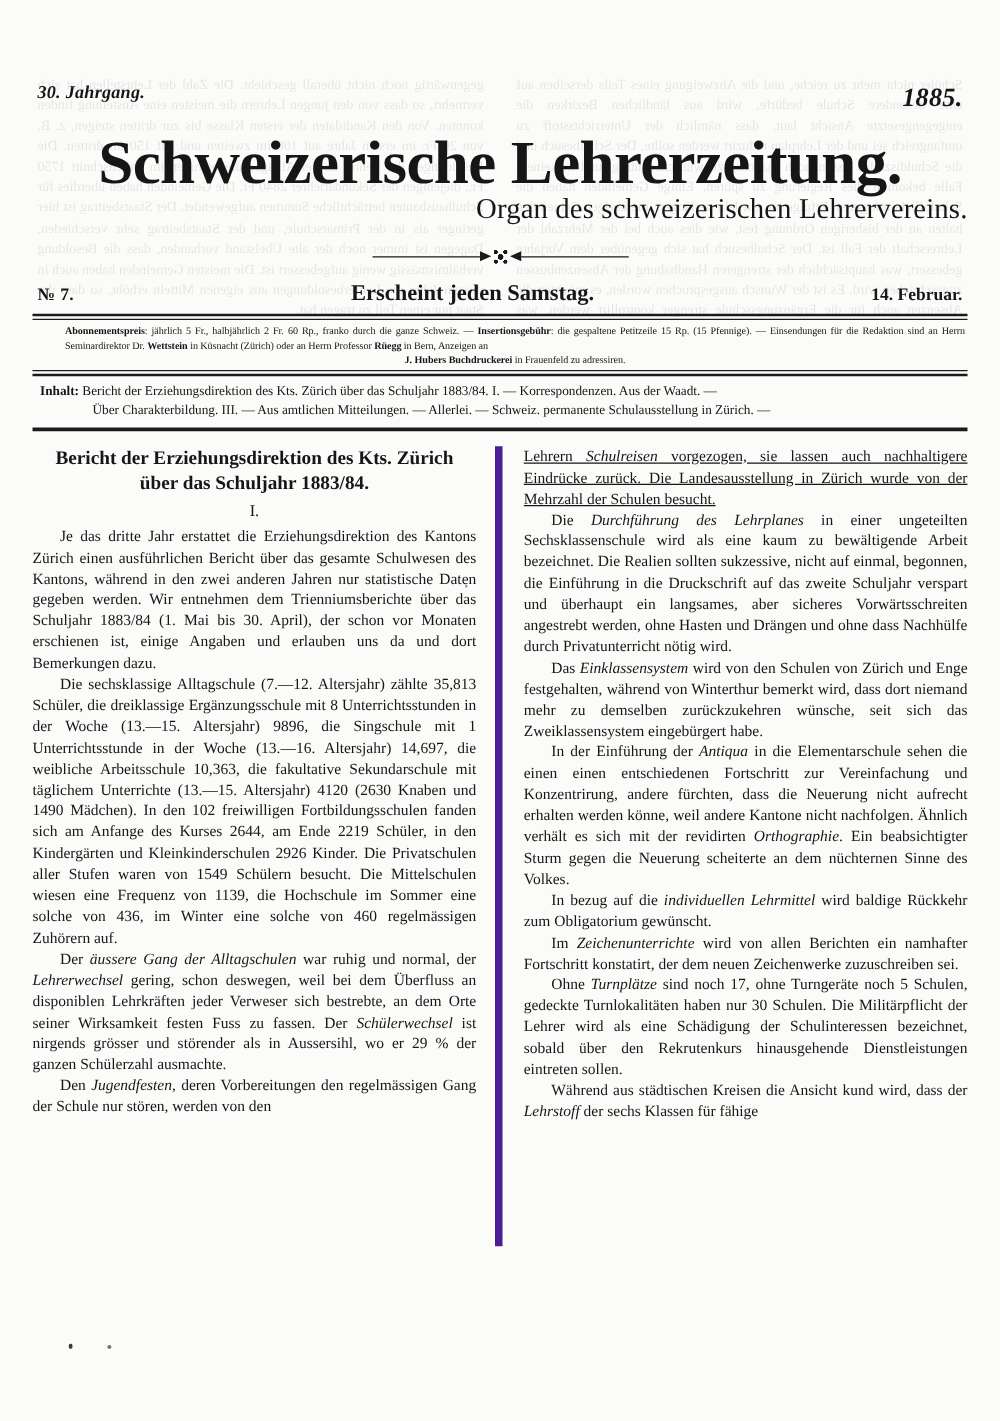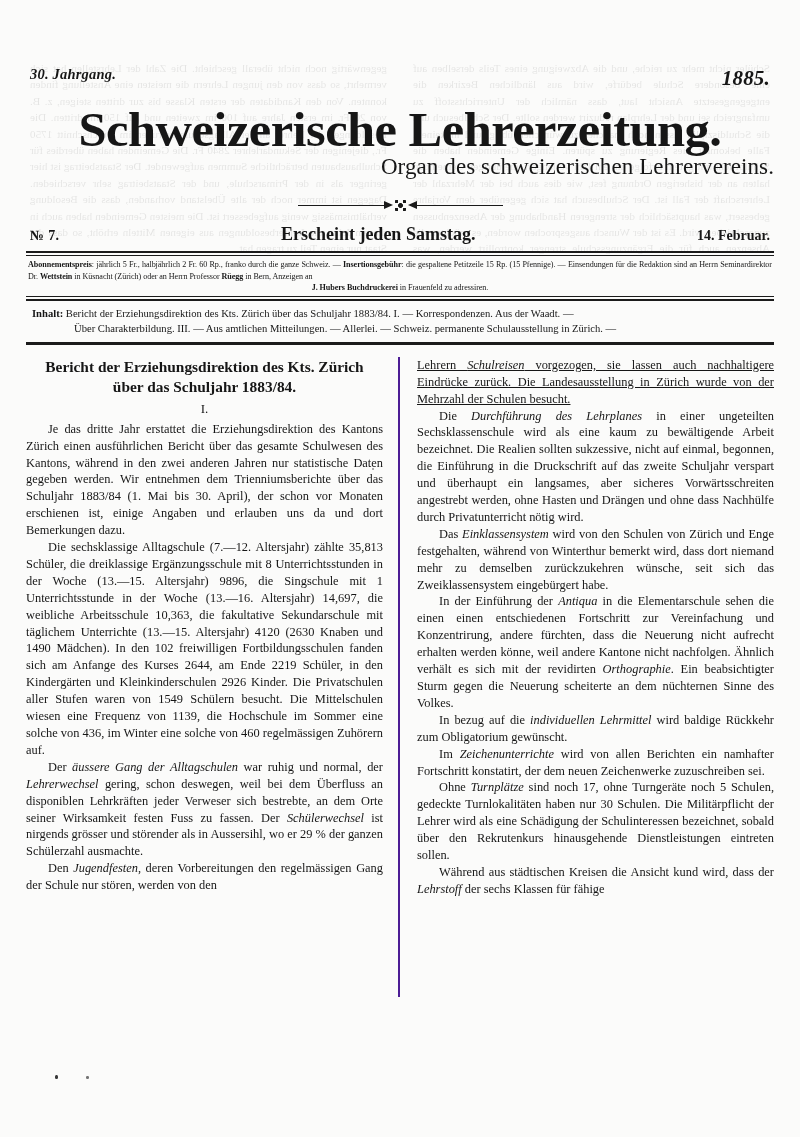--- a/index.html
+++ b/index.html
@@ -122,20 +122,21 @@
   .rule-thin  { height: 1px;   background: #1b1b1b; }
   .rule-gap-1 { height: 2px; }
 
   
   .fineprint {
     font-size: 8.1px;
     line-height: 11.2px;
     text-align: justify;
     padding: 3px 2px 3px 2px;
     letter-spacing: -.05px;
+    margin-left: 24px;
   }
   .fineprint .lastline { display: block; text-align: center; }
   .fineprint b { font-weight: bold; }
 
   
   .contents {
     font-size: 10.6px;
     line-height: 15px;
     text-align: justify;
     padding: 5px 6px 6px 6px;
@@ -150,21 +151,21 @@
     height: 640px;
   }
   .col {
     width: 357px;
     font-size: 12.4px;
     line-height: 16.9px;
     text-align: justify;
     text-justify: inter-word;
     hyphens: manual;
   }
-  .col.left  { padding-right: 15px; border-right: 2px solid #4c1d95; }
+  .col.left  { padding-right: 15px; border-right: 6px solid #4c1d95; }
   .col.right { padding-left: 17px; }
   .headline {
     text-align: center;
     font-weight: bold;
     font-size: 15.4px;
     line-height: 20px;
     margin: 0 0 2px 0;
   }
   .sec-num {
     text-align: center;

